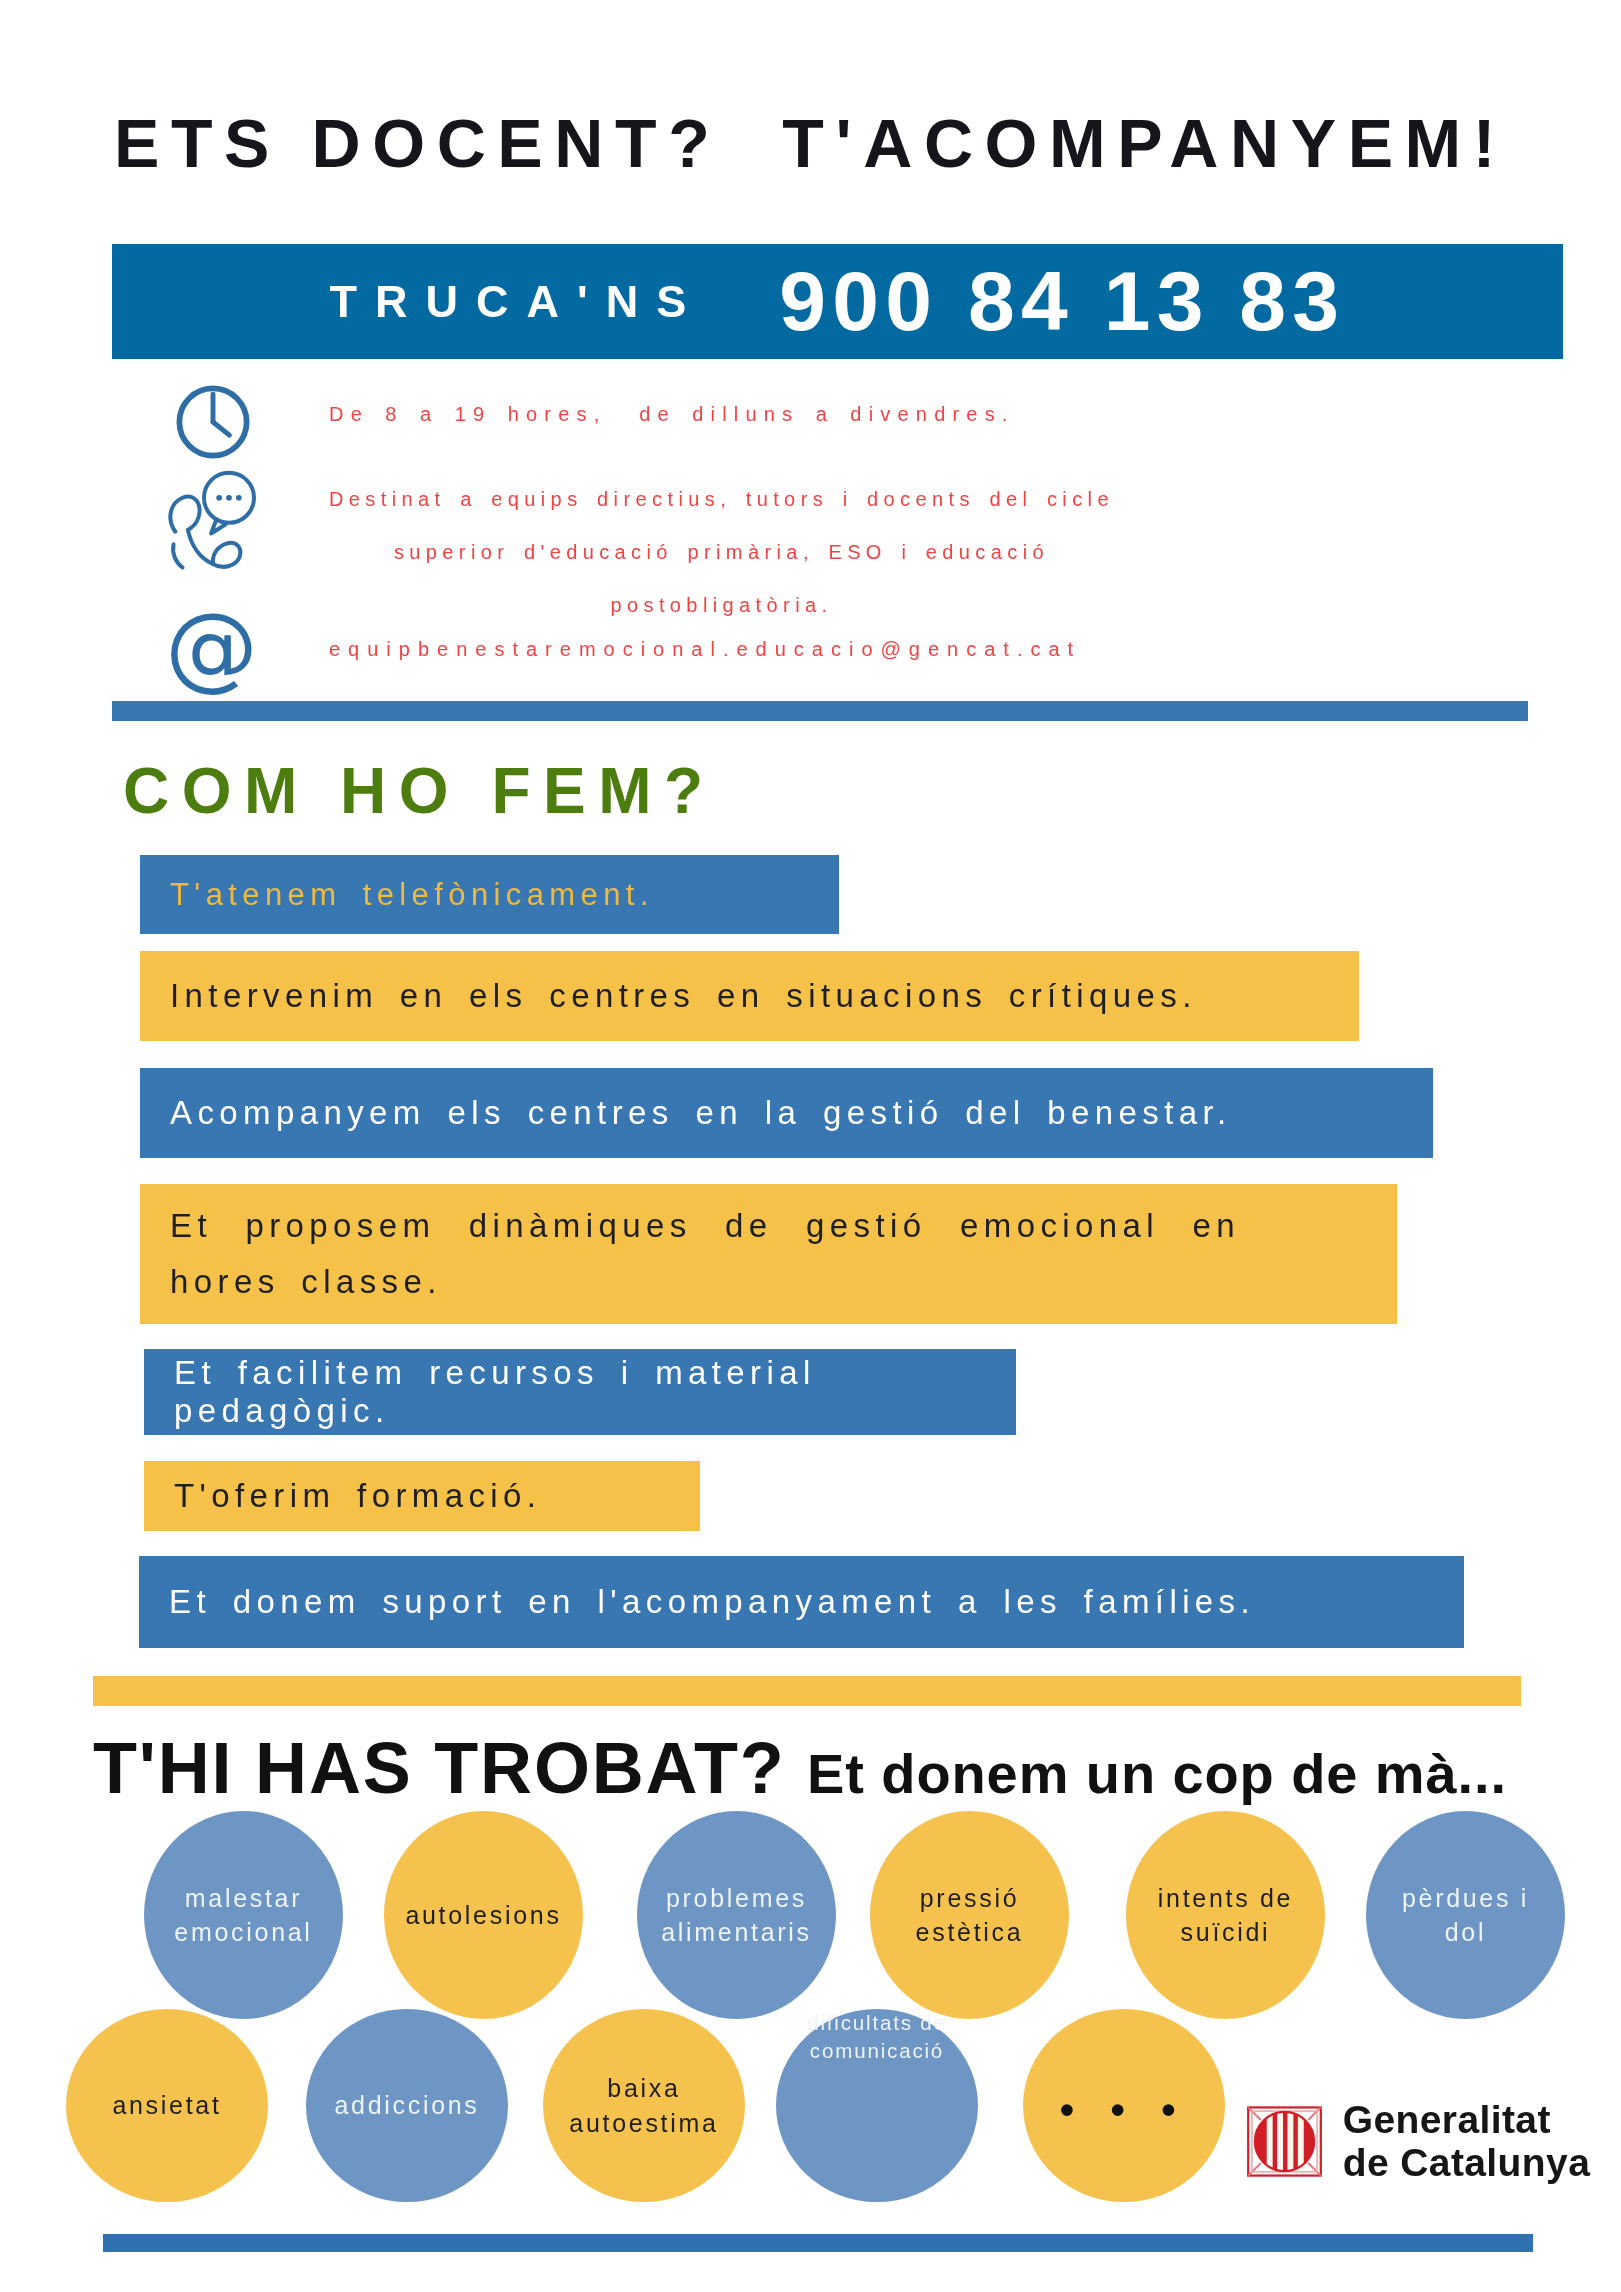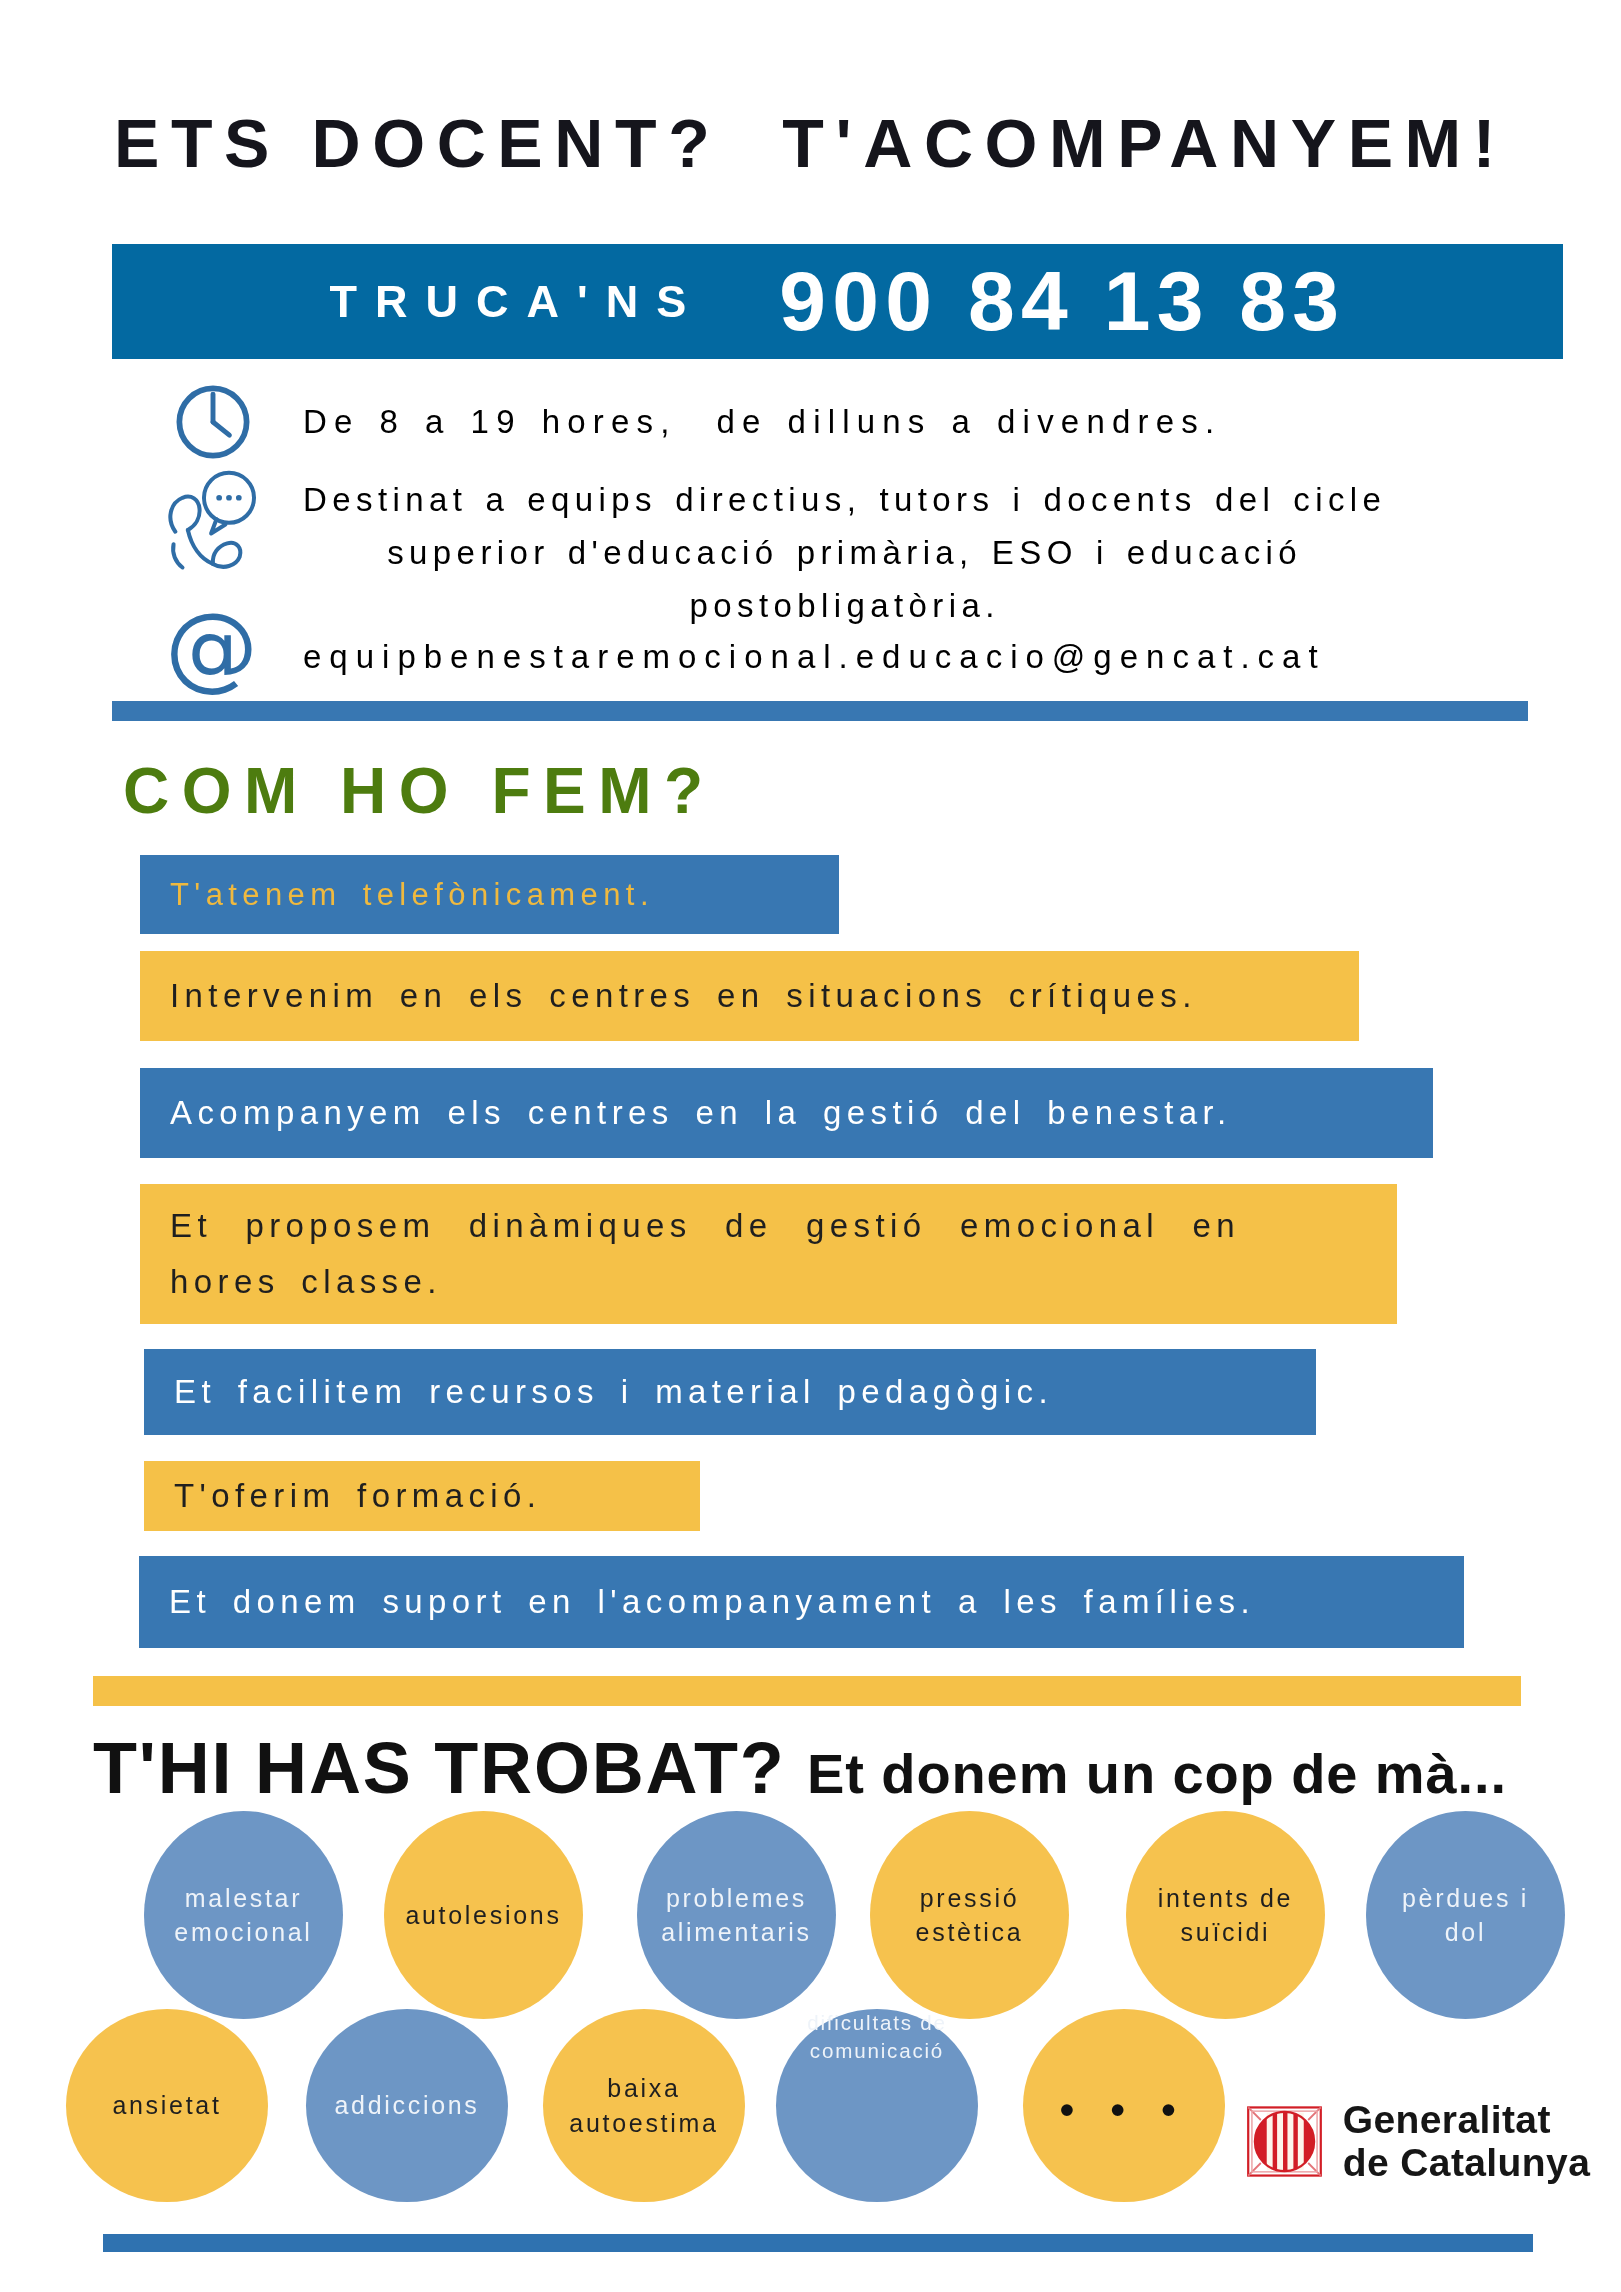--- a/index.html
+++ b/index.html
@@ -20,40 +20,40 @@
   }
   .banner .call-label{font-size:45px;font-weight:bold;letter-spacing:18px;color:#ffffff;}
   .banner .phone{font-size:84px;font-weight:bold;letter-spacing:6.3px;color:#ffffff;}
 
   
   .icon-blue{color:#2f6da6;}
   .clock-icon{left:172px;top:381px;width:82px;height:82px;}
   .phonechat-icon{left:161px;top:462px;width:102px;height:118px;}
   .at-icon{left:165px;top:598px;width:90px;height:99px;font-size:93px;line-height:99px;
     font-family:"DejaVu Sans",sans-serif;}
-  .info-text{left:303px;font-size:33px;letter-spacing:7.2px;word-spacing:3.6px;color:#000000;}
+  .info-text{left:329px;font-size:20px;letter-spacing:7.2px;word-spacing:3.6px;color:#ef4444;}
   .info-line1{top:403px;white-space:pre-wrap;}
   .info-para{top:473px;line-height:53px;letter-spacing:5.4px;white-space:pre-line;text-align:center;}
   .info-email{top:638px;letter-spacing:8px;}
 
   .divider-blue{left:112px;top:701px;width:1416px;height:19.7px;background:#3877b2;}
 
   
   .how-heading{left:123px;top:754px;font-size:64px;font-weight:bold;letter-spacing:12.5px;color:#4d7c0f;}
   .bar{display:flex;align-items:center;padding-left:30px;box-sizing:border-box;}
   .bar-blue{background:#3877b2;color:#ffffff;}
   .bar-yellow{background:#f5c148;color:#1f1f1f;}
   .bar span{font-size:33px;letter-spacing:5.4px;word-spacing:7.2px;}
   .bar-1{left:140px;top:855px;width:699px;height:79px;}
   .bar-1 span{color:#efb93f;font-size:31px;}
   .bar-2{left:140px;top:951px;width:1219px;height:90px;}
   .bar-3{left:140px;top:1068px;width:1293px;height:90px;}
   .bar-4{left:140px;top:1184px;width:1257px;height:140px;align-items:center;}
   .bar-4 span{display:block;width:1070px;text-align:justify;line-height:56px;}
-  .bar-5{left:144px;top:1349px;width:1172px;height:86px;}
+  .bar-5{left:144px;top:1349px;width:872px;height:86px;}
   .bar-6{left:144px;top:1461px;width:556px;height:70px;}
   .bar-7{left:139px;top:1556px;width:1325px;height:92px;}
 
   .divider-yellow{left:93px;top:1676px;width:1428px;height:30px;background:#f5c148;}
 
   
   .found-heading{left:93px;top:1727px;display:flex;align-items:baseline;gap:21.5px;white-space:nowrap;}
   .found-main{font-size:72px;font-weight:bold;letter-spacing:1.8px;color:#111;}
   .found-sub{font-size:56px;font-weight:bold;letter-spacing:0.9px;color:#111;}
 

